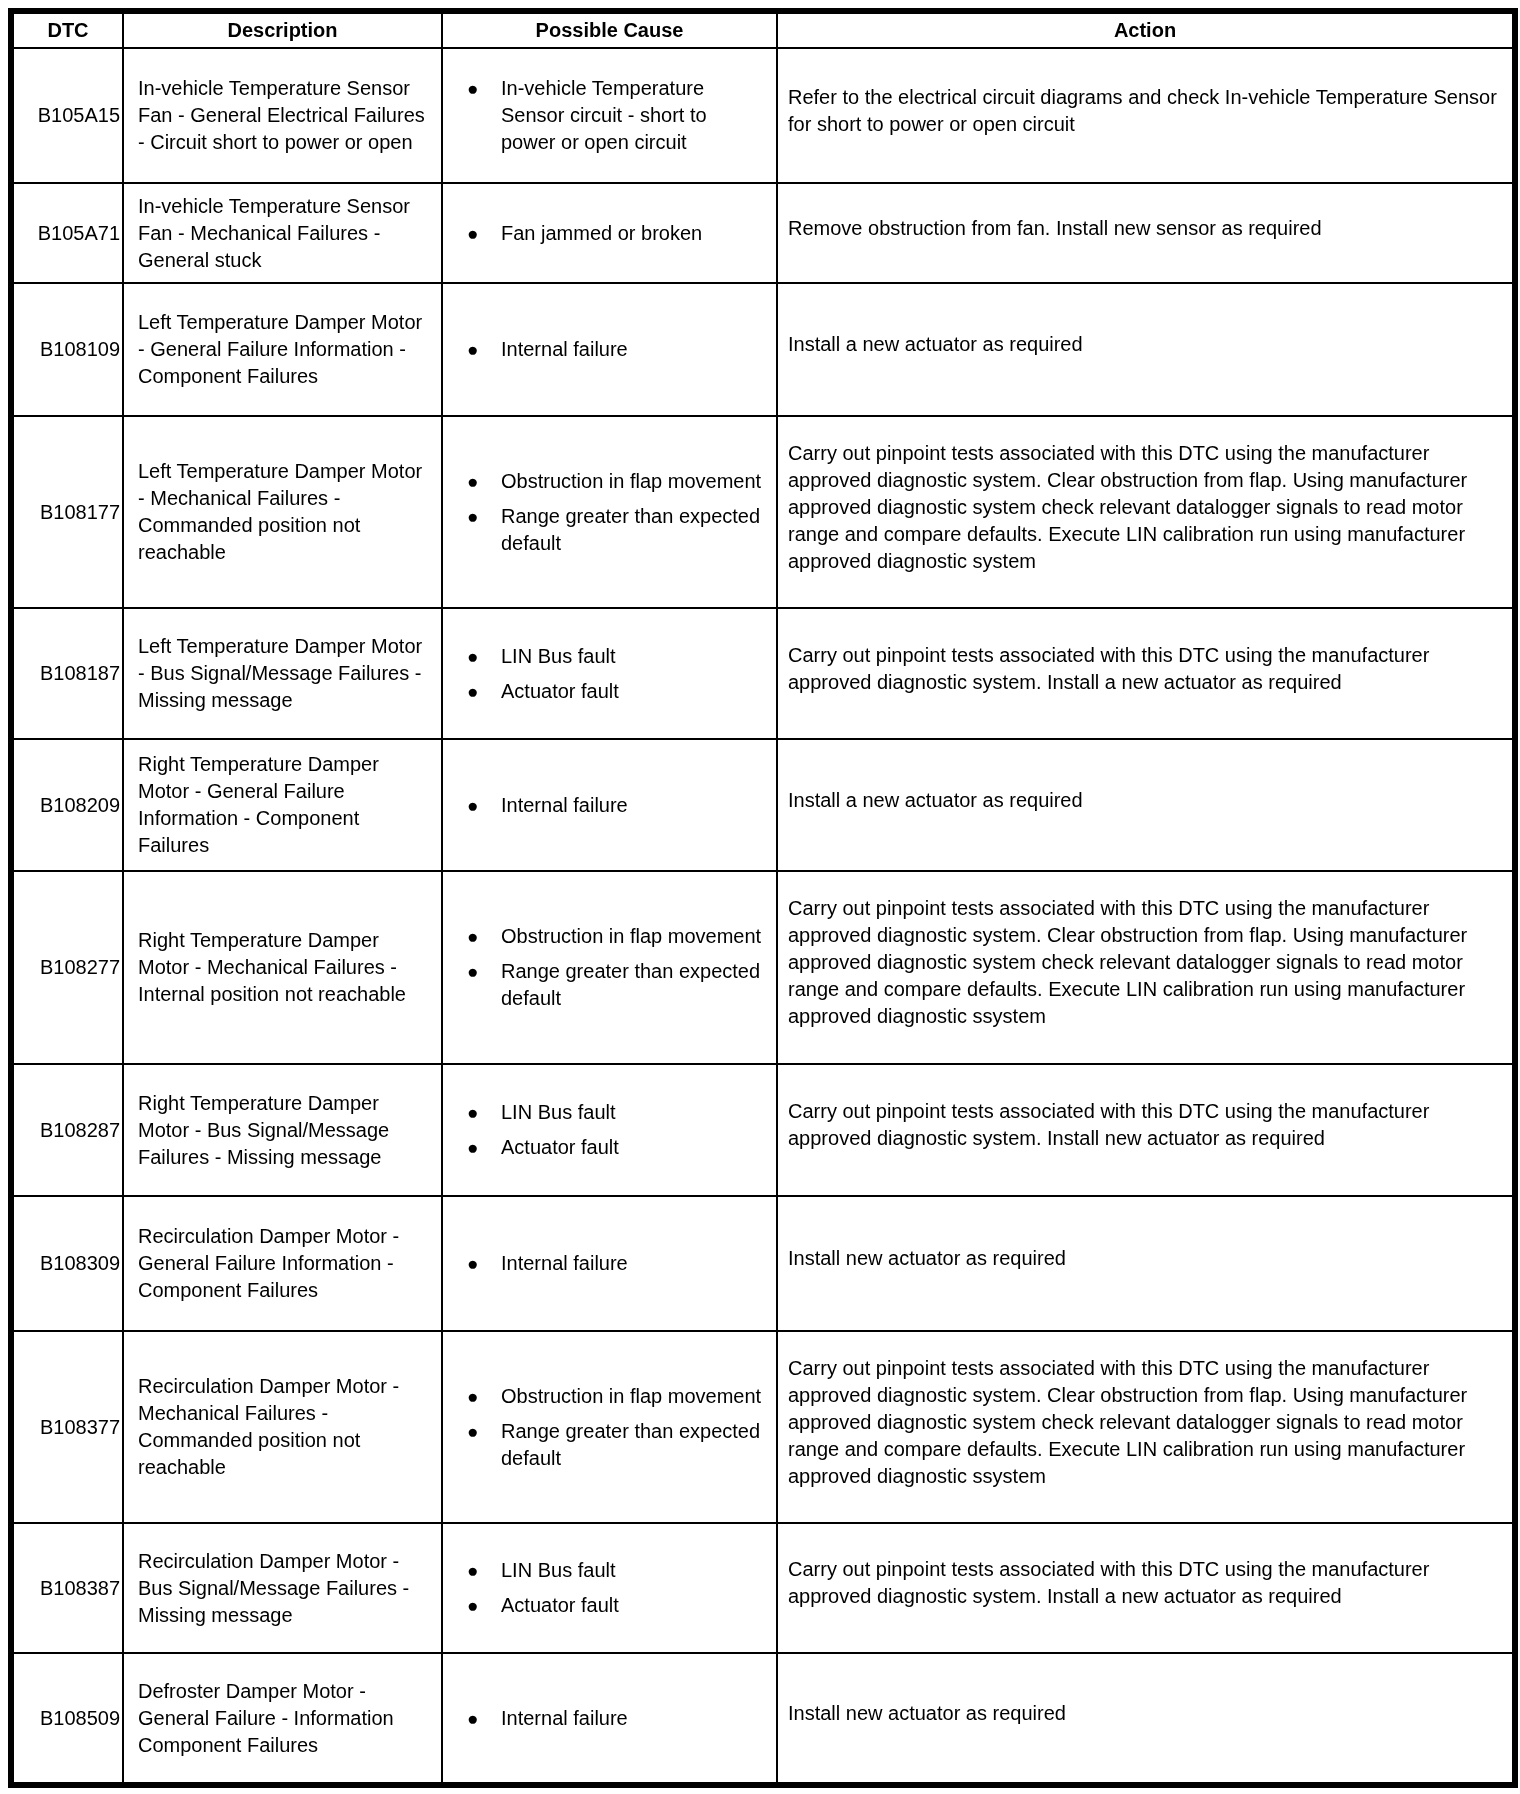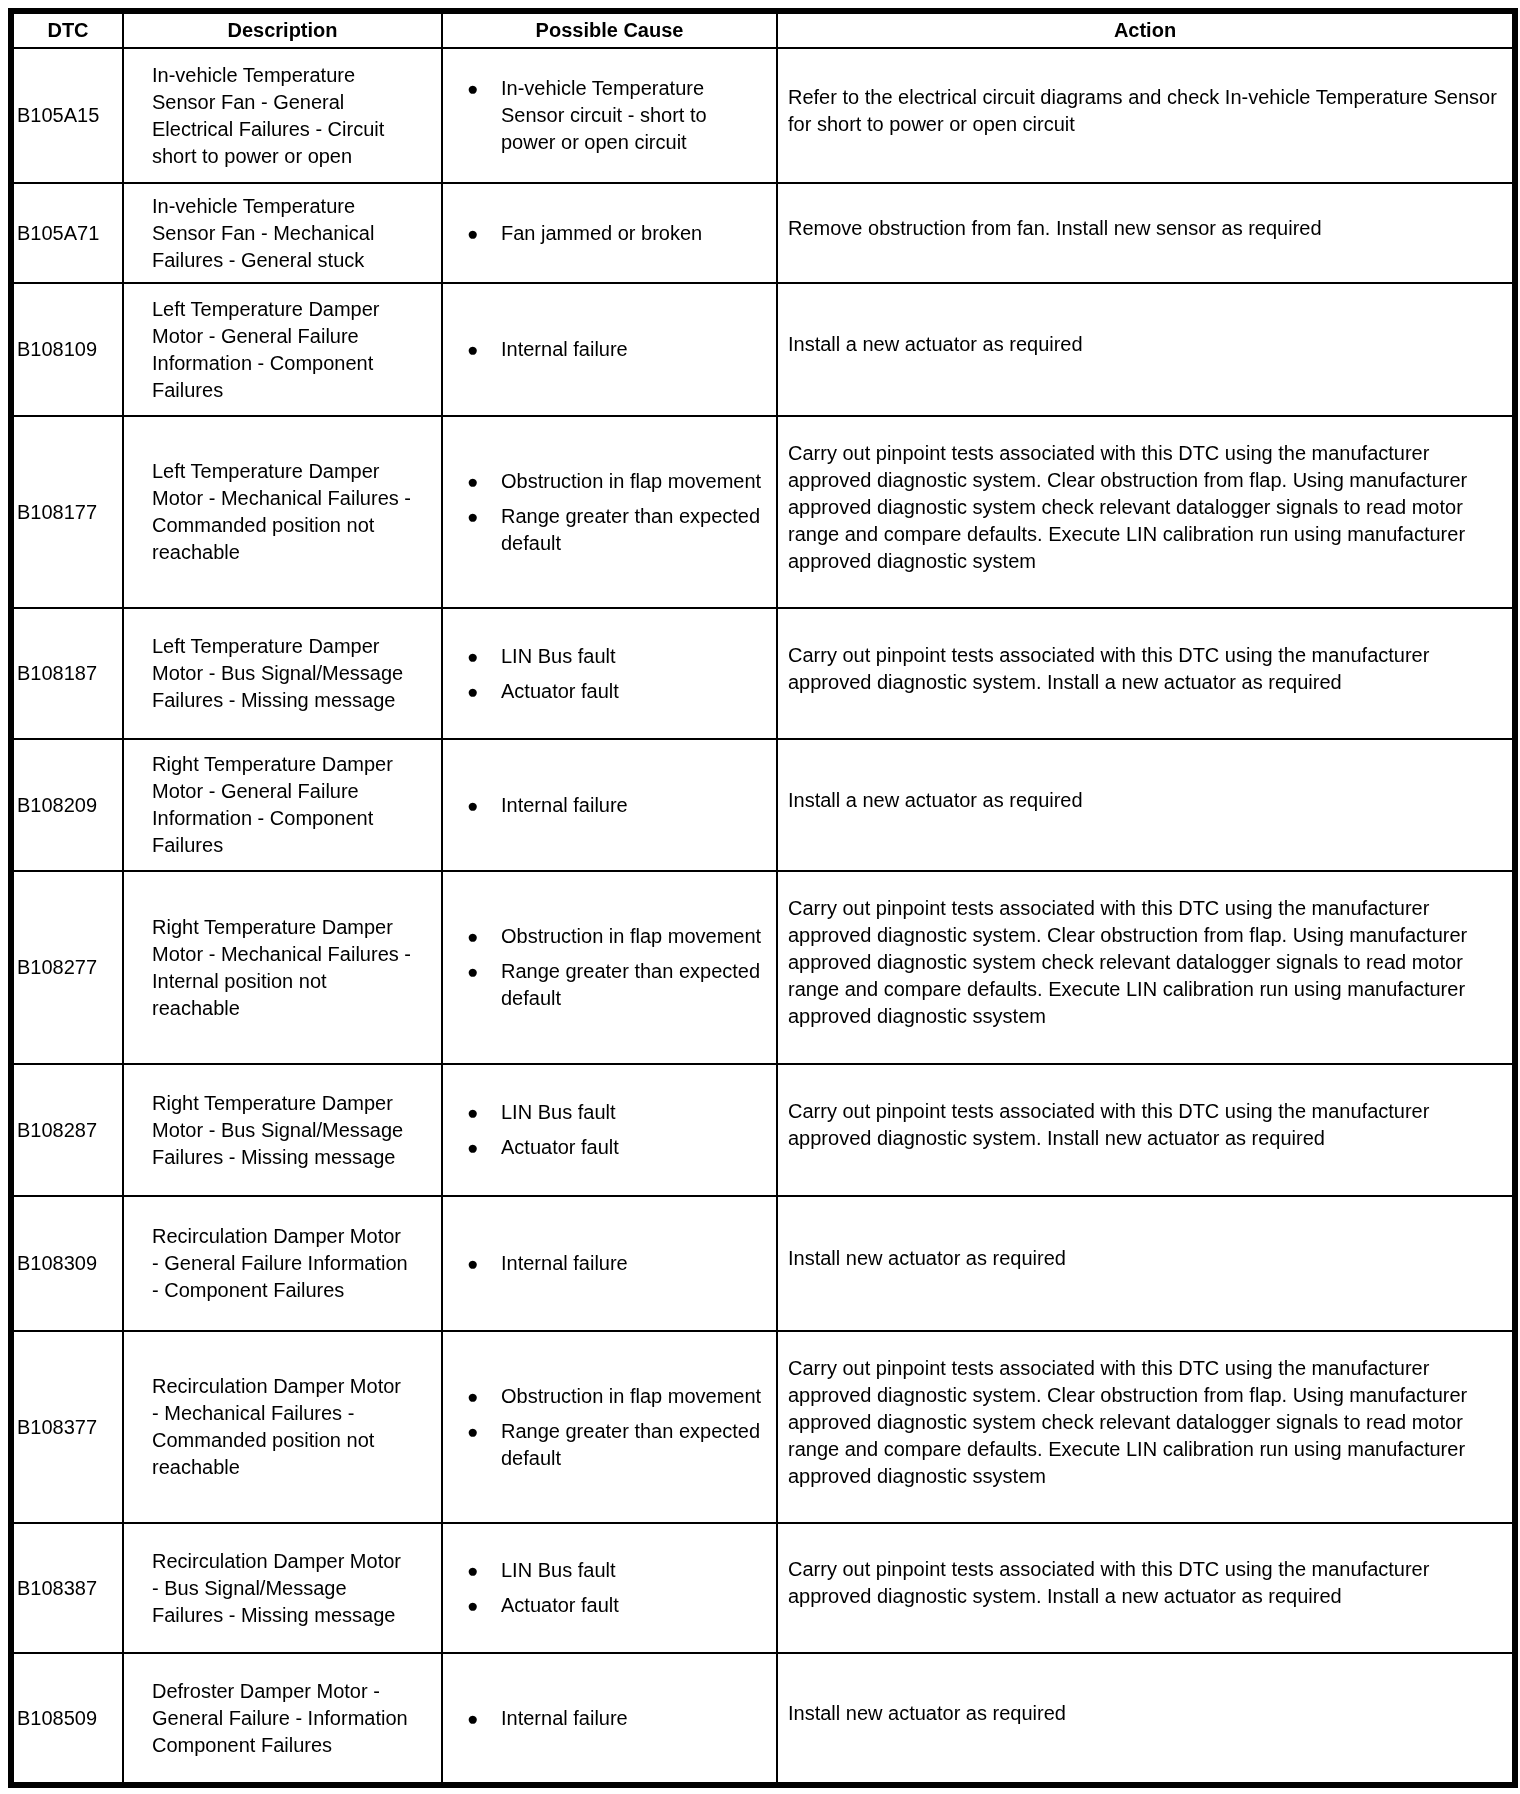--- a/index.html
+++ b/index.html
@@ -33,25 +33,25 @@
     box-sizing: border-box;
   }
   thead tr { height: 37px; }
   th {
     font-weight: bold;
     text-align: center;
     padding: 2px 4px;
   }
   td.dtc-cell {
     padding: 2px 2px 2px 3px;
-    text-align: left;
+    text-align: right;
     margin-left: 24px;
   }
   td.desc-cell {
-    padding: 4px 28px;
+    padding: 4px 14px;
     text-align: left;
   }
   td.cause-cell {
     padding: 4px 6px 4px 0;
   }
   td.action-cell {
     padding: 4px 8px 14px 10px;
     text-align: left;
   }
   ul.cause-list {

